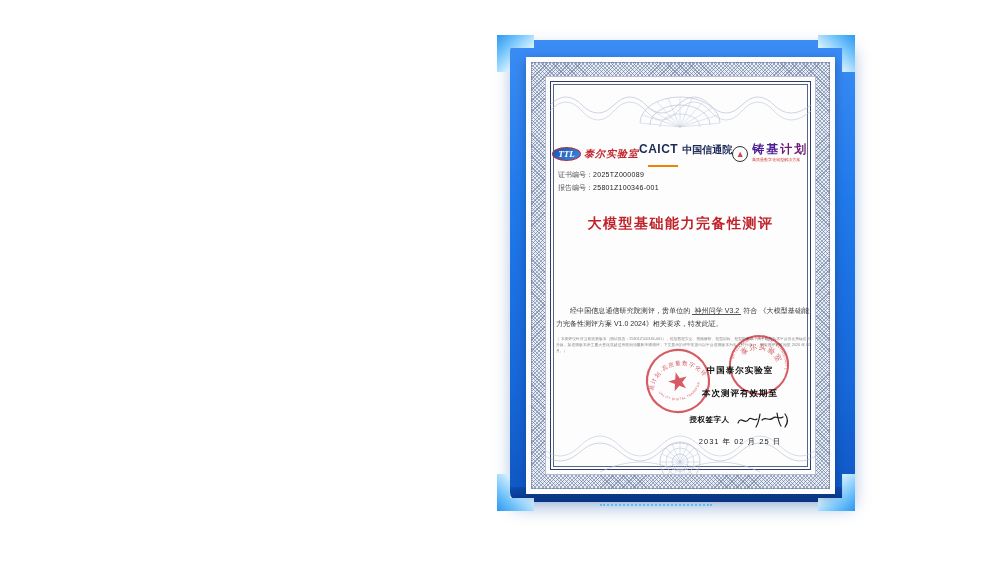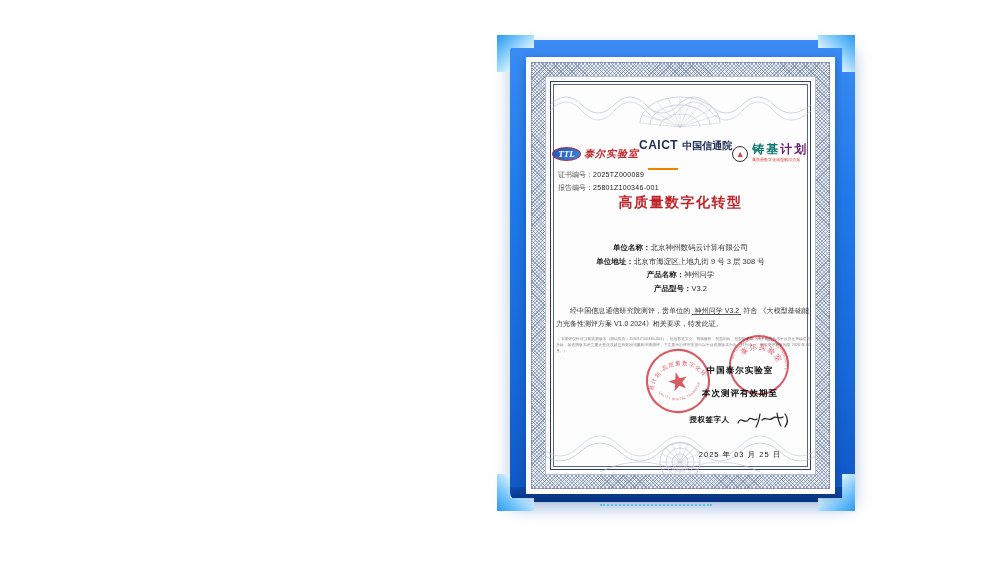--- a/index.html
+++ b/index.html
@@ -44,29 +44,29 @@
   
   .logos-row{position:absolute;z-index:1;top:83px;left:26px;right:20px;height:28px;
     display:flex;align-items:center;justify-content:space-between;}
   .ttl-logo{display:flex;align-items:center;gap:3px;}
   .ttl-ellipse{width:29px;height:14px;border-radius:50%;background:linear-gradient(135deg,#1d55ac,#3f86e0);
     color:#fff;font-family:"Liberation Serif",serif;font-style:italic;font-weight:bold;font-size:9px;
     display:flex;align-items:center;justify-content:center;border:1px solid #b03040;}
   .ttl-name{font-family:"Liberation Serif",serif;font-style:italic;font-weight:bold;color:#c2272d;
     font-size:10px;letter-spacing:1px;white-space:nowrap;}
   .caict-logo{display:flex;align-items:baseline;gap:4px;white-space:nowrap;}
-  .caict-abbr{font-size:12px;font-weight:800;color:#1b2a55;letter-spacing:.5px;padding-bottom:18px;
+  .caict-abbr{font-size:12px;font-weight:800;color:#1b2a55;letter-spacing:.5px;padding-bottom:11px;
     background:linear-gradient(#f08300,#f08300) bottom right / 78% 2px no-repeat;}
   .caict-name{font-size:10px;font-weight:700;color:#1b2a55;}
   .zhuji-logo{display:flex;align-items:center;gap:4px;}
   .zhuji-icon{width:16px;height:16px;border:1.3px solid #333;border-radius:50%;flex:0 0 auto;
     display:flex;align-items:center;justify-content:center;font-size:9px;color:#d4454e;line-height:1;}
   .zhuji-text{display:flex;flex-direction:column;align-items:flex-start;}
   .zhuji-title{font-size:12px;font-weight:800;letter-spacing:2px;white-space:nowrap;line-height:1.1;}
-  .zhuji-title .dark{color:#0f766e;}
+  .zhuji-title .dark{color:#4c1d95;}
   .zhuji-title .red{color:#701a75;}
   .zhuji-tagline{font-size:6.5px;color:#d03a2a;white-space:nowrap;transform:scale(.62);transform-origin:0 50%;}
 
   
   .numbers{position:absolute;z-index:1;top:112px;left:32px;font-size:7px;line-height:12.5px;color:#333;}
   .numbers .lbl{color:#555;}
   .numbers .val{color:#222;letter-spacing:.3px;}
 
   
   .title{position:absolute;z-index:1;left:0;right:0;text-align:center;color:#bf2329;font-weight:bold;
@@ -89,21 +89,21 @@
     font-size:6.5px;line-height:10px;color:#888;text-align:justify;}
 
   
   .stamp{position:absolute;z-index:2;mix-blend-mode:multiply;opacity:.88;}
   .stamp.left{left:118px;top:290px;width:68px;height:68px;transform:rotate(-15deg);}
   .stamp.right{left:201px;top:276px;width:64px;height:64px;transform:rotate(13deg);}
 
   
   .issuer{position:absolute;z-index:3;top:308px;left:132px;width:164px;text-align:center;color:#111;}
   .issuer .line{font-size:8.5px;font-weight:bold;letter-spacing:1px;margin-bottom:10.5px;}
-  .signer-row{display:flex;align-items:center;justify-content:center;gap:5px;margin-bottom:20px;}
+  .signer-row{display:flex;align-items:center;justify-content:center;gap:5px;margin-bottom:7px;}
   .signer-label{font-size:7.5px;font-weight:bold;letter-spacing:.5px;}
   .date-line{font-size:7.5px;letter-spacing:1px;color:#222;}
 </style>
 </head>
 <body>
 
 <div class="stage">
 
   <div class="frame"></div>
   <div class="corner tl"></div>
@@ -176,28 +176,22 @@
           <span class="zhuji-tagline">高质量数字化转型解决方案</span>
         </span>
       </div>
     </div>
 
     <div class="numbers">
       <div><span class="lbl">证书编号：</span><span class="val">2025TZ000089</span></div>
       <div><span class="lbl">报告编号：</span><span class="val">25801Z100346-001</span></div>
     </div>
 
-    <div class="title t1">高质量数字化转型</div>
-
-    <div class="info">
-      <div><span class="lbl">单位名称：</span><span>北京神州数码云计算有限公司</span></div>
-      <div><span class="lbl">单位地址：</span><span>北京市海淀区上地九街 9 号 3 层 308 号</span></div>
-      <div><span class="lbl">产品名称：</span><span>神州问学</span></div>
-      <div><span class="lbl">产品型号：</span><span>V3.2</span></div>
-    </div>
+    <div class="title t2">大模型基础能力完备性测评</div>
+
 
     <div class="body-par"><span>经中国信息通信研究院测评，贵单位的</span> <span class="u">神州问学 V3.2</span> <span>符合 《大模型基础能力完备性测评方案 V1.0 2024》相关要求，特发此证。</span></div>
 
     <div class="footnote">
       <span class="inner">（ 本测评仅针对当前送测版本（测试报告：25801Z100346-001），包括数据安全、视频解析、模型训练、模型部署等，由于相关技术平台仍在持续迭代升级，如送测版本发生重大变化或超过有效期须重新申请测评，下文显示的评审依据均以平台送测版本为准（打分项），本次测评有效期至 2026 年 02 月。）</span>
     </div>
 
     <svg class="stamp left" viewBox="0 0 68 68" xmlns="http://www.w3.org/2000/svg">
       <defs>
         <path id="lp-top" d="M8,36 A28,28 0 0 1 60,36"></path>
@@ -235,17 +229,17 @@
         <svg width="56" height="20" viewBox="0 0 56 20">
           <g stroke="#1c1c1c" stroke-width="1.2" fill="none" stroke-linecap="round">
             <path d="M3,13 C6,5 10,16 14,9 C16,6 18,12 22,9"></path>
             <path d="M25,4 C24,10 23,14 21,17"></path>
             <path d="M27,10 C31,6 34,12 38,8 C41,5 44,10 48,7"></path>
             <path d="M42,3 C43,9 44,13 46,16"></path>
             <path d="M50,4 C53,8 53,13 50,17"></path>
           </g>
         </svg>
       </div>
-      <div class="date-line">2025 年 03 月 25 日</div>
+      <div class="date-line">2031 年 02 月 25 日</div>
     </div>
 
   </div>
 </div>
 
 </body></html>

